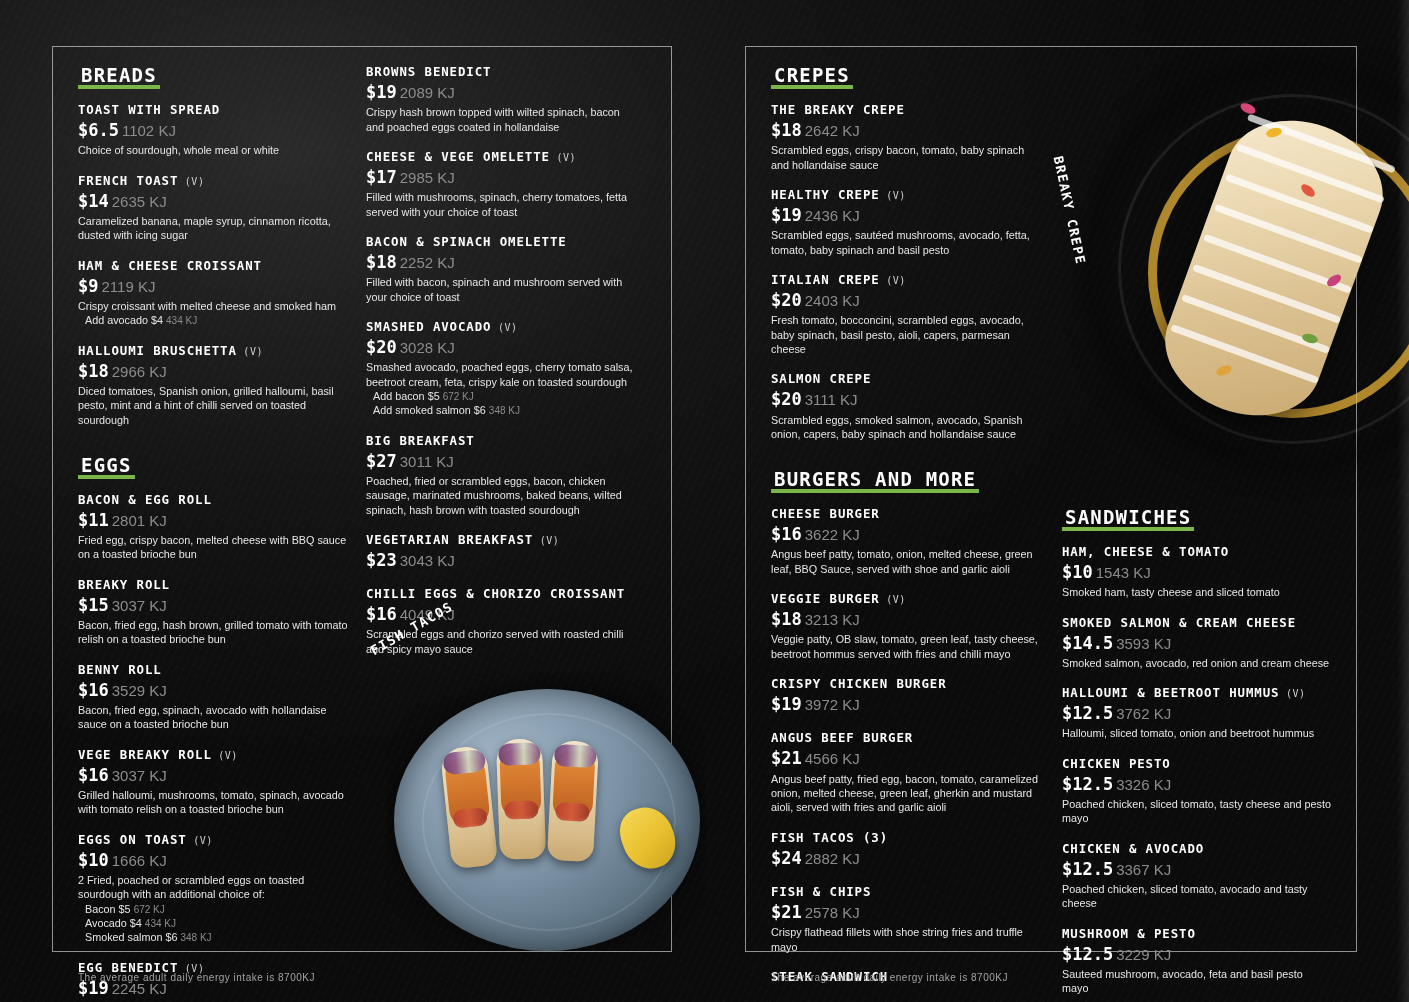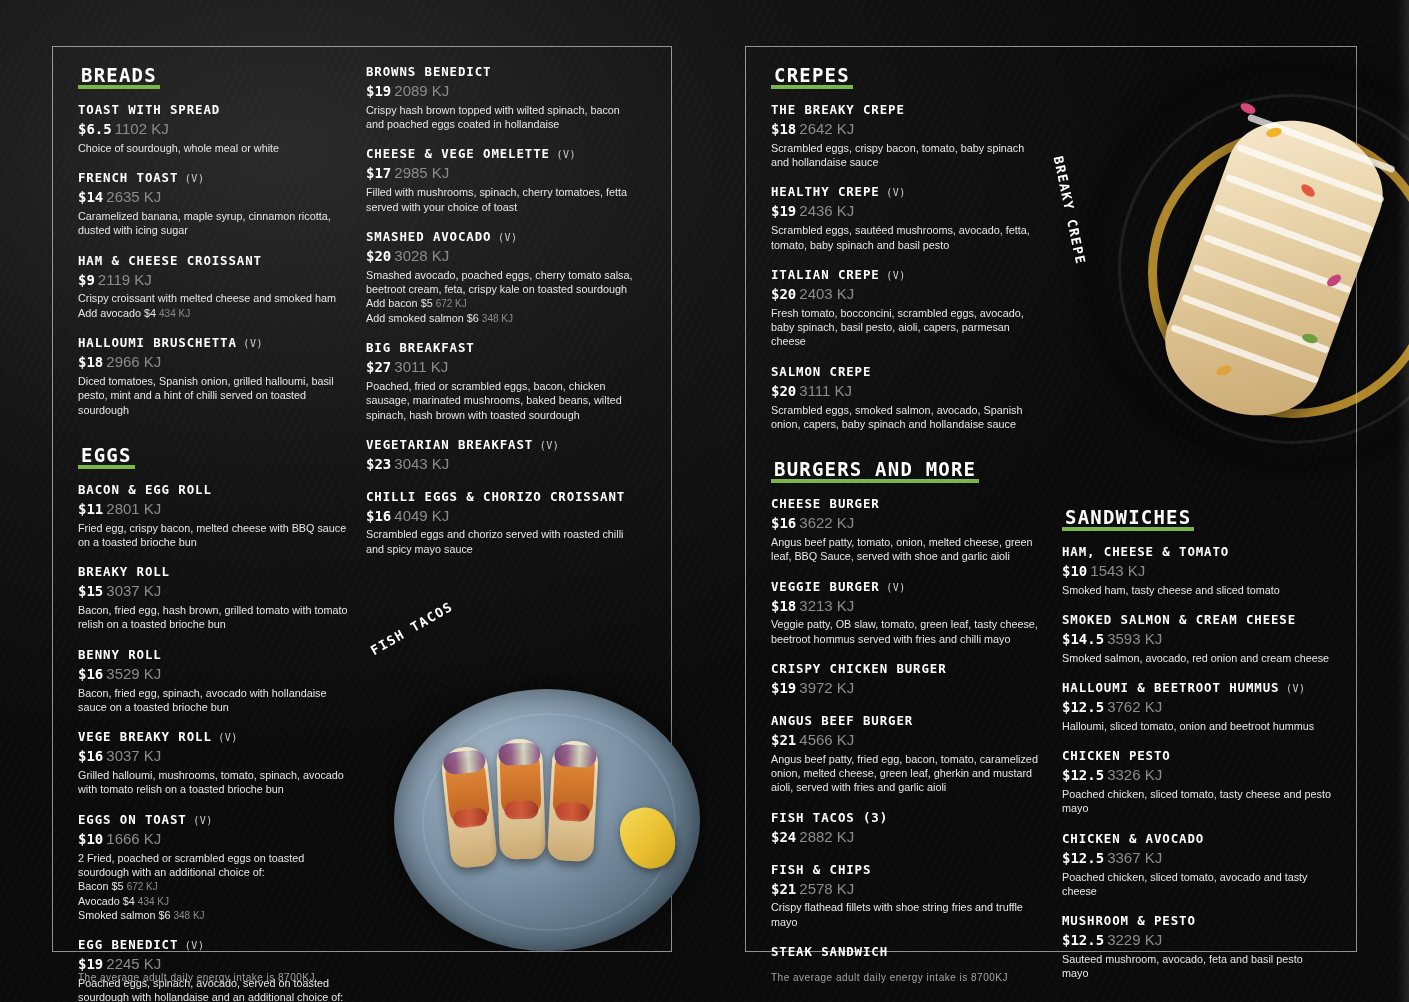--- a/index.html
+++ b/index.html
@@ -81,37 +81,38 @@
   }
   .price-line {
     font-size: 11px;
     margin-bottom: 2px;
     line-height: 1.25;
   }
   .price {
     font-family: "DejaVu Sans Mono", monospace;
     color: #ffffff;
     font-weight: bold;
-    font-size: 14px;
+    font-size: 17px;
   }
   .kj {
     color: #8c8c8c;
     font-size: 15px;
     margin-left: 3px;
   }
   .desc {
     font-size: 10.8px;
     line-height: 1.33;
     color: #e6e6e6;
     max-width: 270px;
   }
   .addon {
     font-size: 10.8px;
     line-height: 1.33;
     color: #e6e6e6;
+    margin-left: 7px;
   }
   .addon .kj { font-size: 10px; }
 
   
   .footer-note {
     position: absolute;
     font-family: Liberation Sans, sans-serif;
     font-size: 10px;
     letter-spacing: 0.5px;
     color: #a3a3a3;
@@ -335,20 +336,25 @@
   <div id="breads2-items">
       <div class="item">
         <div class="item-name">BROWNS BENEDICT</div>
         <div class="price-line"><span class="price">$19</span><span class="kj">2089 KJ</span></div>
         <div class="desc">Crispy hash brown topped with wilted spinach, bacon and poached eggs coated in hollandaise</div>
       </div>
       <div class="item">
         <div class="item-name">CHEESE &amp; VEGE OMELETTE<span class="veg"> (V)</span></div>
         <div class="price-line"><span class="price">$17</span><span class="kj">2985 KJ</span></div>
         <div class="desc">Filled with mushrooms, spinach, cherry tomatoes, fetta served with your choice of toast</div>
+      </div>
+      <div class="item">
+        <div class="item-name">BACON &amp; SPINACH OMELETTE</div>
+        <div class="price-line"><span class="price">$18</span><span class="kj">2252 KJ</span></div>
+        <div class="desc">Filled with bacon, spinach and mushroom served with your choice of toast</div>
       </div>
       <div class="item">
         <div class="item-name">SMASHED AVOCADO<span class="veg"> (V)</span></div>
         <div class="price-line"><span class="price">$20</span><span class="kj">3028 KJ</span></div>
         <div class="desc">Smashed avocado, poached eggs, cherry tomato salsa, beetroot cream, feta, crispy kale on toasted sourdough</div>
         <div class="addon">Add bacon $5<span class="kj">672 KJ</span></div>
         <div class="addon">Add smoked salmon $6<span class="kj">348 KJ</span></div>
       </div>
       <div class="item">
         <div class="item-name">BIG BREAKFAST</div>

